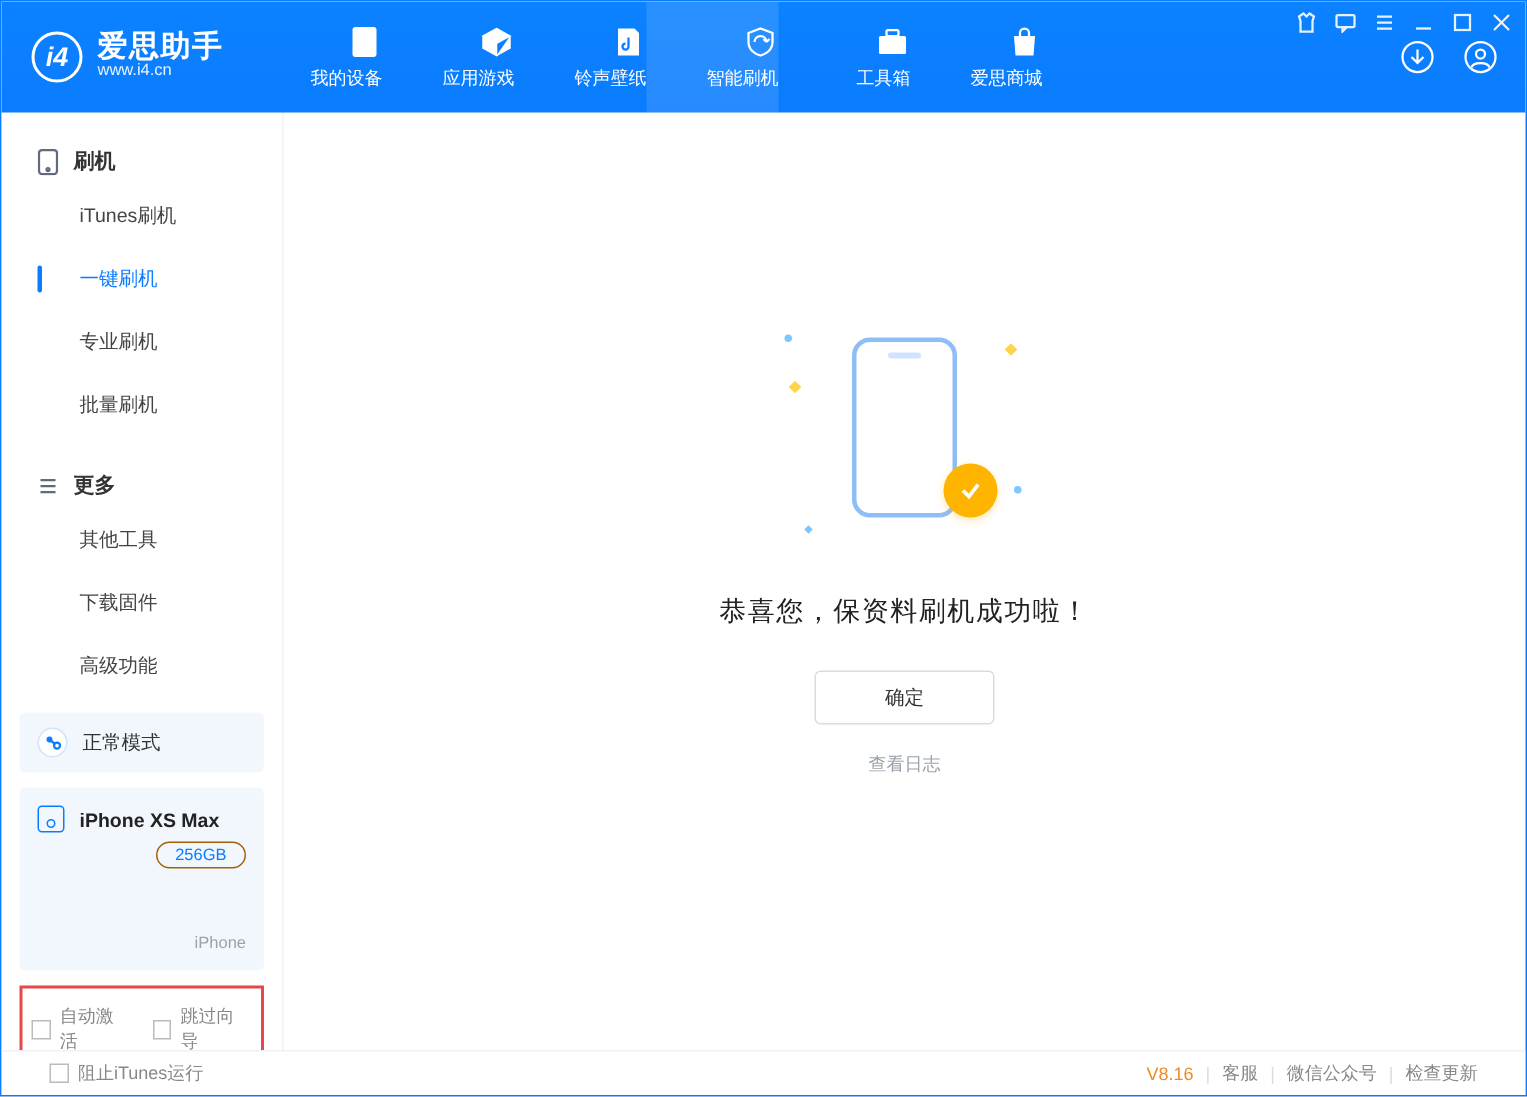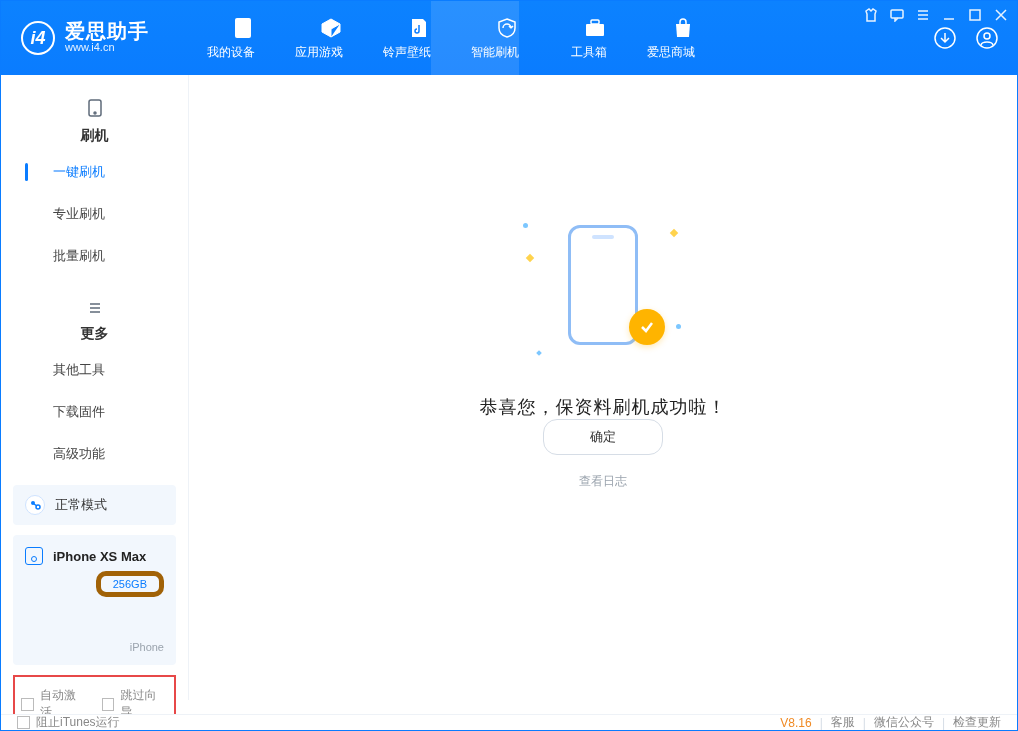--- a/index.html
+++ b/index.html
@@ -20,61 +20,61 @@
 .win-controls .wc { width:16px; height:16px; display:flex; align-items:center; justify-content:center; cursor:pointer; opacity:.9; }
 .win-controls svg { stroke:#fff; fill:none; }
 .header-right-icons { display:flex; align-items:center; gap:14px; margin-left:auto; padding-right:16px; }
 .header-right-icons .ric { width:28px; height:28px; border-radius:50%; display:flex; align-items:center; justify-content:center; cursor:pointer; }
 .header-right-icons svg { stroke:#fff; fill:none; }
 
 
 .body { display:flex; height:calc(100% - 74px - 30px); }
 .sidebar { width:188px; border-right:1px solid #eef2f7; display:flex; flex-direction:column; background:#fff; }
 .side-section { padding-top:12px; }
-.side-head { display:flex; align-items:center; gap:10px; padding:12px 24px 6px; font-size:14px; color:#333; font-weight:600;flex-direction:column; }
+.side-head { display:flex; align-items:center; gap:10px; padding:12px 24px 6px; font-size:14px; color:#333; font-weight:600; }
 .side-head svg { stroke:#5f6b7a; }
 .side-items { padding-left:24px; }
 .side-item { padding:12px 10px 12px 28px; font-size:13px; color:#444; cursor:pointer; position:relative; }
 .side-item.active { color:#0a7cff; }
 .side-item.active::before { content:""; position:absolute; left:0; top:50%; transform:translateY(-50%); width:3px; height:18px; background:#0a7cff; border-radius:2px; }
 .sidebar-bottom { margin-top:auto; }
 .mode-card, .device-card { background:#f2f7fd; margin:10px 12px; border-radius:4px; padding:10px 12px; }
 .mode-card { display:flex; align-items:center; gap:10px; font-size:13px; color:#333; }
 .mode-badge { width:20px; height:20px; border-radius:50%; background:#fff; border:1px solid #cfe3ff; display:flex; align-items:center; justify-content:center; }
 .device-card { padding:12px;text-align:right; }
 .device-row { display:flex; align-items:center; gap:10px; }
 .device-icon { width:18px; height:18px; border:1.5px solid #0a7cff; border-radius:3px; position:relative; }
 .device-icon::after { content:""; position:absolute; left:50%; bottom:2px; transform:translateX(-50%); width:4px; height:4px; border-radius:50%; border:1px solid #0a7cff; }
 .device-name { font-size:13px; font-weight:600; color:#222; }
-.storage-pill { display:inline-block; margin:6px 0 2px 28px; padding:2px 12px; border:5px solid #a16207; border-radius:10px; font-size:11px; color:#0a7cff; }
+.storage-pill { display:inline-block; margin:6px 0 2px 28px; padding:2px 12px; border:1px solid #a16207; border-radius:10px; font-size:11px; color:#0a7cff; }
 .device-type { margin-left:28px; font-size:11px; color:#9aa3ad;margin-top:42px; }
 .options-box { margin:10px 12px 12px; border:2px solid #e74848; padding:10px 6px; display:flex; gap:14px; align-items:center; }
 .chk { display:flex; align-items:center; gap:6px; font-size:12px; color:#888; cursor:pointer; }
 .chk-box { width:13px; height:13px; border:1px solid #bbb; background:#fff; }
 
 
 .main { flex:1; display:flex; flex-direction:column; align-items:center; padding-top:140px; }
 .illus { position:relative; width:160px; height:150px; }
 .phone { position:absolute; left:50%; top:10px; transform:translateX(-50%); width:70px; height:120px; border:3px solid #8fbdf6; border-radius:12px; background:#fff; }
 .phone::before { content:""; position:absolute; left:50%; top:7px; transform:translateX(-50%); width:22px; height:4px; background:#cfe3ff; border-radius:2px; }
 .check-badge { position:absolute; right:18px; bottom:20px; width:36px; height:36px; border-radius:50%; background:#ffb400; display:flex; align-items:center; justify-content:center; box-shadow:0 2px 6px rgba(255,180,0,.3); }
 .check-badge svg { stroke:#fff; }
 .spark { position:absolute; width:6px; height:6px; background:#ffd34d; transform:rotate(45deg); }
 .spark.s1 { left:4px; top:40px; }
 .spark.s2 { right:6px; top:15px; }
 .spark.s3 { left:14px; bottom:10px; width:4px; height:4px; background:#7cc7ff; }
 .dotp { position:absolute; width:5px; height:5px; border-radius:50%; background:#7cc7ff; }
 .dotp.d1 { right:2px; bottom:36px; }
 .dotp.d2 { left:0; top:8px; }
 .success-text { margin-top:30px; font-size:18px; color:#222; letter-spacing:1px; }
-.ok-btn { width:120px; height:36px; border:1px solid #d6dde6; background:#fff; color:#333; font-size:13px; cursor:pointer; border-radius:14px; }
+.ok-btn { margin-top:28px; width:120px; height:36px; border:1px solid #d6dde6; background:#fff; color:#333; font-size:13px; cursor:pointer; border-radius:4px; }
 .view-log { margin-top:18px; font-size:12px; color:#9aa3ad; cursor:pointer; }
 
 
-.footer { position:absolute; bottom:0; left:0; right:0; height:16px; border-top:1px solid #eef2f7; display:flex; align-items:center; padding:0 16px; font-size:12px; color:#888; background:#fff; }
+.footer { position:absolute; bottom:0; left:0; right:0; height:30px; border-top:1px solid #eef2f7; display:flex; align-items:center; padding:0 32px; font-size:12px; color:#888; background:#fff; }
 .footer .chk { color:#888; }
 .footer-right { margin-left:auto; display:flex; align-items:center; gap:8px; }
 .footer-right .ver { color:#f08a24; }
 .footer-right .sep { color:#d6dde6; }
 .footer-right .flink { color:#888; cursor:pointer; }
 
 
 svg { display:block; }
 </style>
 </head>
@@ -202,20 +202,21 @@
       <div class="side-head">
         <span>
             <svg width="14" height="18" viewBox="0 0 14 18" fill="none" stroke-width="1.5">
               <rect x="1" y="1" width="12" height="16" rx="2"></rect>
               <circle cx="7" cy="14" r="1"></circle>
             </svg>
           </span>
         <span>刷机</span>
       </div>
       <div class="side-items">
+        <div class="side-item">iTunes刷机</div>
         <div class="side-item active">一键刷机</div>
         <div class="side-item">专业刷机</div>
         <div class="side-item">批量刷机</div>
       </div>
     </div>
 
     <div class="side-section">
       <div class="side-head">
         <span>
             <svg width="14" height="14" viewBox="0 0 14 14" fill="none" stroke-width="1.5" stroke="#9aa3ad">

